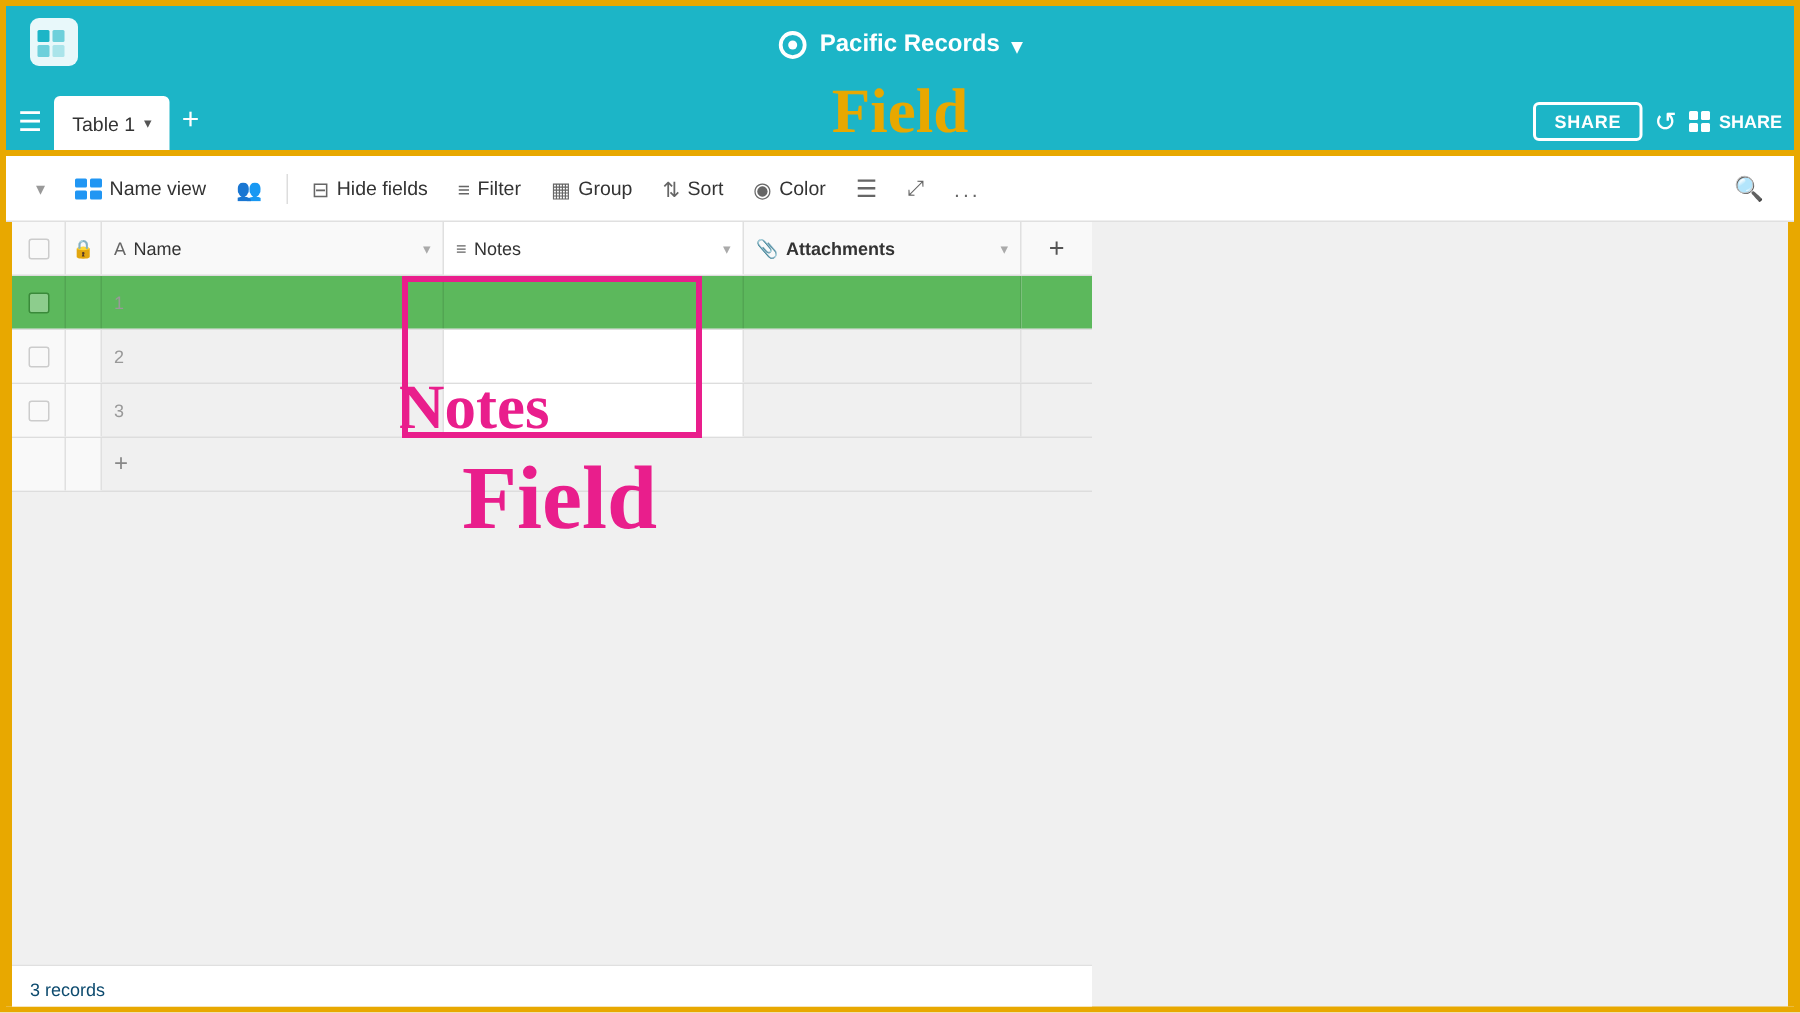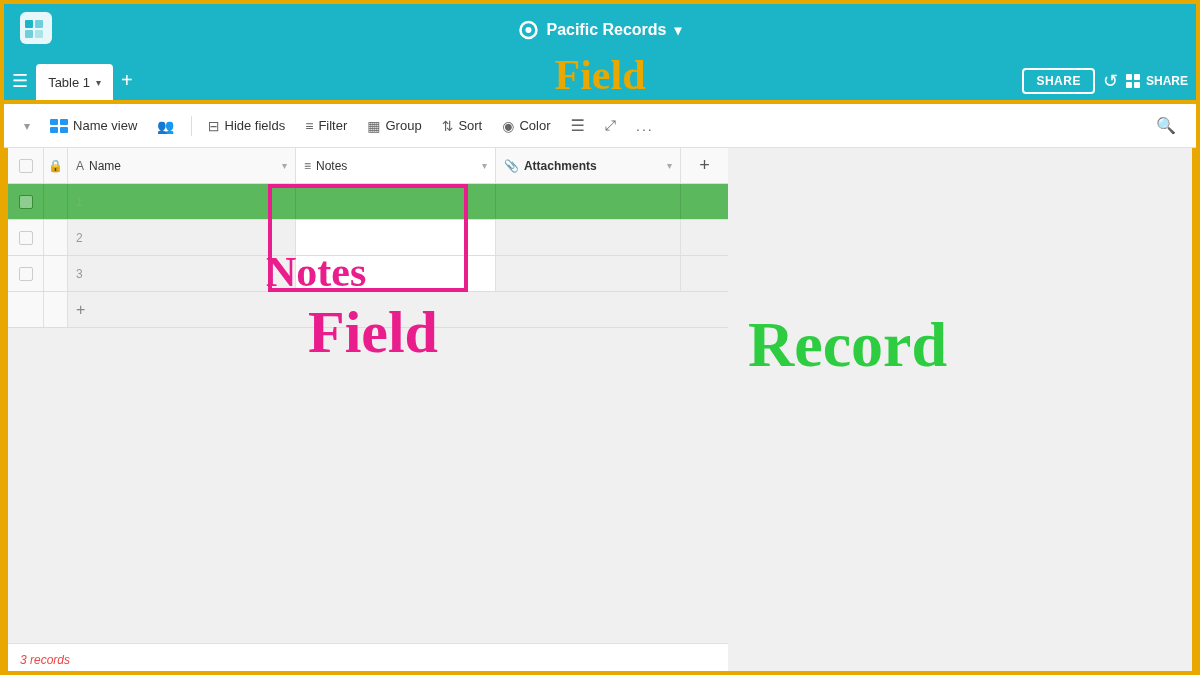--- a/index.html
+++ b/index.html
@@ -388,23 +388,20 @@
 
       <div style="position:absolute; left:258px; top:100px; z-index:20;">
         <span style="font-size:42px; font-weight:900; color:#e91e8c; font-family:Georgia,serif;">Notes</span>
       </div>
 
       <div style="position:absolute; left:300px; top:150px; z-index:20;">
         <span style="font-size:60px; font-weight:900; color:#e91e8c; font-family:Georgia,serif;">Field</span>
       </div>
 
       <div style="background:white; height:32px; display:flex; align-items:center; padding:0 12px; border-top:1px solid #e0e0e0; flex-shrink:0;">
-        <span style="font-size:12px;color:#ef4444;font-style:italic;">3 records</span>
-      </div>
-    </div>
-
-    <div style="flex:1; display:flex; align-items:flex-start; padding-top:160px; padding-left:20px;">
-      <span style="font-size:64px; font-weight:900; color:#2ecc40; font-family:Georgia,serif;">Record</span>
-    </div>
+        <span style="font-size:12px;color:#0c4a6e;">3 records</span>
+      </div>
+    </div>
+
 
   </div>
 
 </div>
 
 </body></html>

